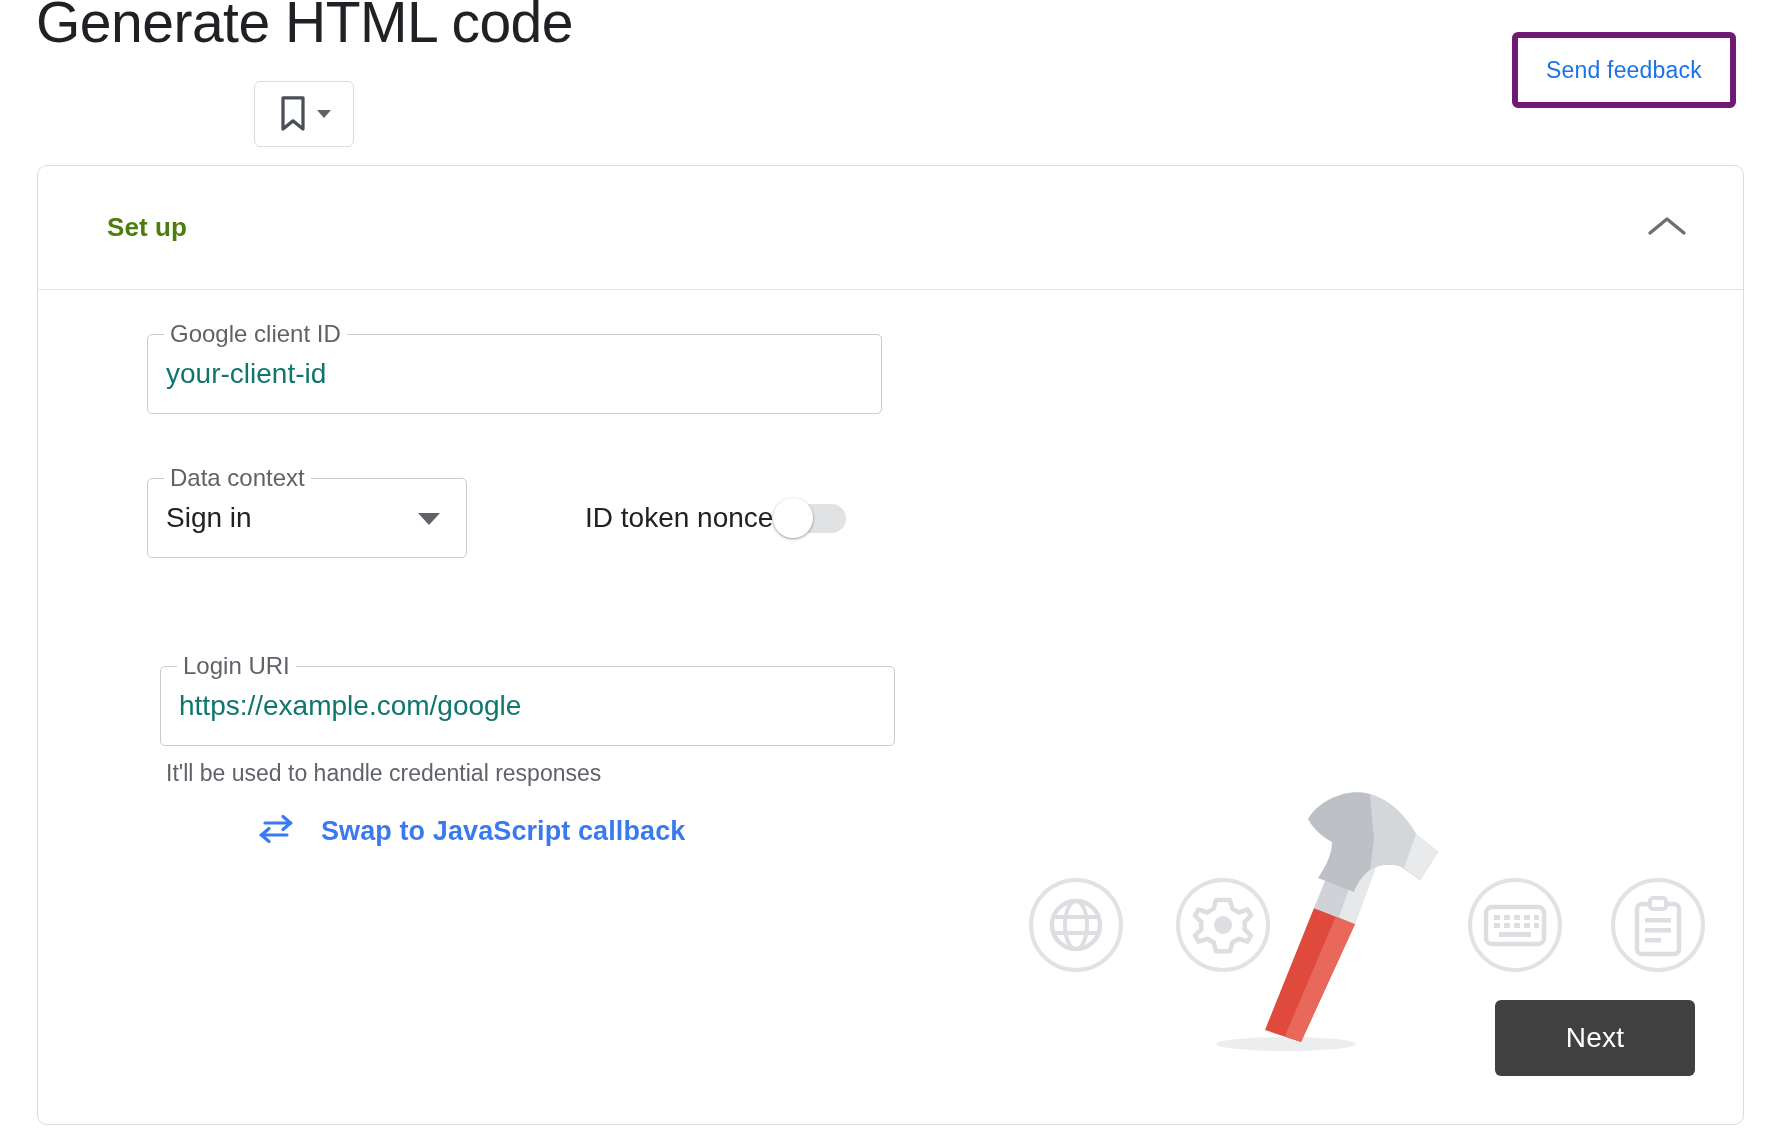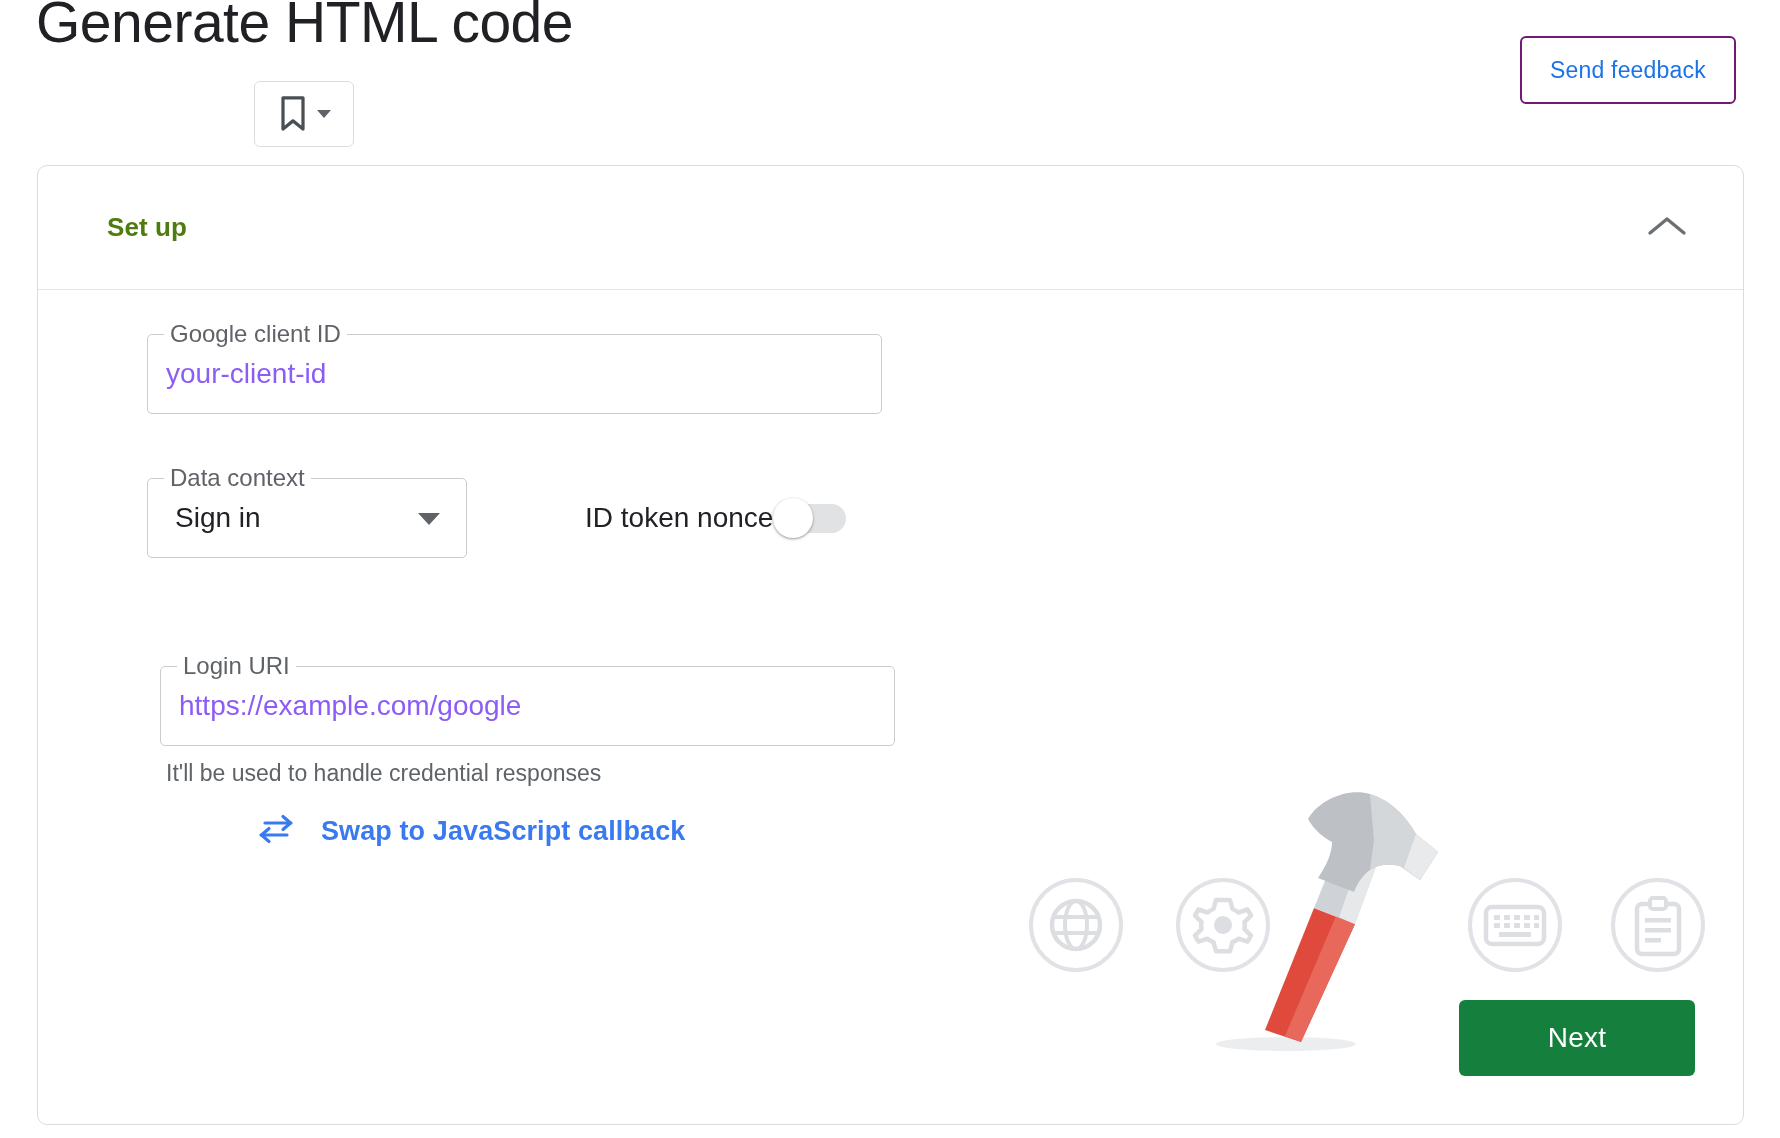--- a/index.html
+++ b/index.html
@@ -57,21 +57,21 @@
   }
   .bookmark-icon svg { display: block; }
   .caret-down {
     width: 0; height: 0;
     border-left: 7px solid transparent;
     border-right: 7px solid transparent;
     border-top: 8px solid #5f6368;
   }
   .header-spacer { flex: 1; }
   .send-feedback {
-    border: 2px solid #701a75;
+    border: 6px solid #701a75;
     border-radius: 6px;
     background: #fff;
     color: #1a73e8;
     font-size: 23px;
     font-weight: 500;
     letter-spacing: 0.2px;
     padding: 0 28px;
     height: 64px;
     display: flex;
     align-items: center;
@@ -150,21 +150,21 @@
     line-height: 24px;
     white-space: nowrap;
   }
   .field-value {
     position: absolute;
     left: 19px;
     top: 0;
     height: 80px;
     line-height: 80px;
     font-size: 28px;
-    color: #8b5cf6;
+    color: #0f766e;
     border: none;
     outline: none;
     background: transparent;
     width: 690px;
     font-family: "Liberation Sans", sans-serif;
     padding: 0;
   }
 
   .field-client-id { position: absolute; left: 0; top: 44px; }
 
@@ -176,21 +176,20 @@
     width: 320px;
   }
   .select-value {
     position: absolute;
     left: 19px;
     top: 0;
     height: 80px;
     line-height: 80px;
     font-size: 28px;
     color: #202124;
-    margin-left: 9px;
   }
   .select-arrow {
     position: absolute;
     right: 27px;
     top: 35px;
     width: 0; height: 0;
     border-left: 11px solid transparent;
     border-right: 11px solid transparent;
     border-top: 12px solid #5f6368;
   }
@@ -272,23 +271,23 @@
     top: 490px;
     width: 700px;
     height: 290px;
   }
 
   
   .next-button {
     position: absolute;
     right: 48px;
     bottom: 48px;
-    width: 236px;
+    width: 200px;
     height: 76px;
-    background: #15803d;
+    background: #404040;
     color: #ffffff;
     border: none;
     border-radius: 6px;
     font-size: 28px;
     font-weight: 500;
     font-family: "Liberation Sans", sans-serif;
     cursor: pointer;
     letter-spacing: 0.2px;
   }
 </style>

